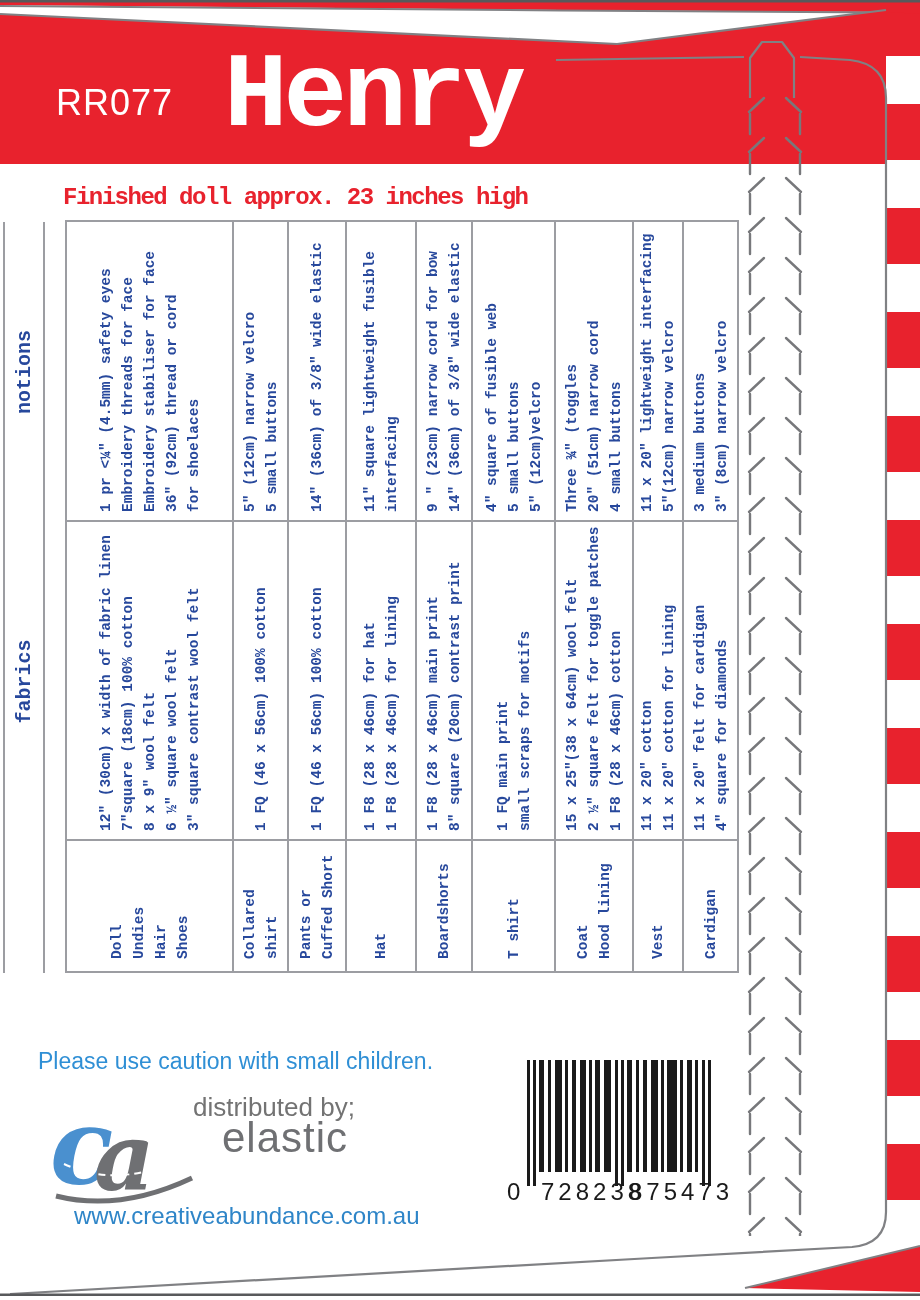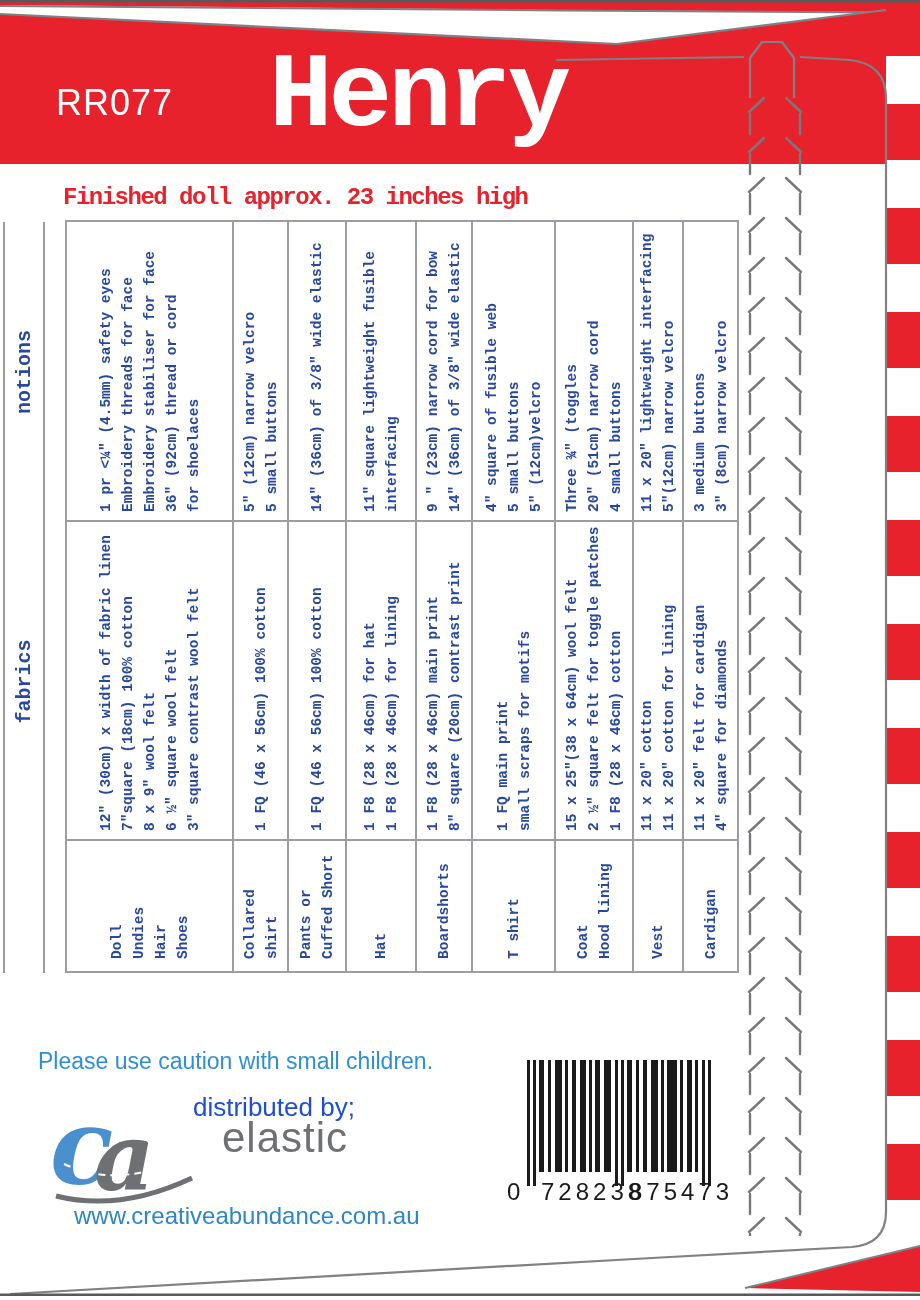--- a/index.html
+++ b/index.html
@@ -11,21 +11,21 @@
   svg.bg { position:absolute; left:0; top:0; }
 
   
   .pattern-code {
     position:absolute; left:56px; top:82px; color:#ffffff;
     font-family:"Liberation Sans","DejaVu Sans",sans-serif;
     font-size:36px; letter-spacing:1px;
   }
   .page-title {
     position:absolute; left:224px; top:42px; color:#ffffff;
-    font-size:106px; font-weight:bold; letter-spacing:-4px; line-height:110px;margin-left:45px;
+    font-size:106px; font-weight:bold; letter-spacing:-4px; line-height:110px;
   }
   .subtitle {
     position:absolute; left:63px; top:184px; color:#e8222d;
     font-size:24px; font-weight:bold; letter-spacing:-1.5px;
   }
 
   
   .table-wrap { position:absolute; left:3px; top:222px; width:735px; height:751px; }
   .table-rot {
     position:absolute; left:0; top:0; width:751px; height:735px;
@@ -48,21 +48,21 @@
     padding:2px 4px 2px 8px; box-sizing:border-box; overflow:hidden;
   }
   table.mat td.item { padding-left:12px; }
 
   
   .caution {
     position:absolute; left:38px; top:1048px; color:#2f8fd5;
     font-family:"Liberation Sans","DejaVu Sans",sans-serif; font-size:23px;
   }
   .dist-by {
-    position:absolute; left:193px; top:1092px; color:#1d4ed8;
+    position:absolute; left:193px; top:1092px; color:#737373;
     font-family:"Liberation Sans","DejaVu Sans",sans-serif; font-size:26px; font-weight:300;
   }
   .brand-1 {
     position:absolute; left:222px; top:1114px; color:#6f7073;
     font-family:"Liberation Sans","DejaVu Sans",sans-serif; font-size:42px; font-weight:300; letter-spacing:1px;
   }
   .brand-2 {
     position:absolute; left:222px; top:1158px; color:#6f7073;
     font-family:"Liberation Sans","DejaVu Sans",sans-serif; font-size:42px; font-weight:300; letter-spacing:1px;
   }

